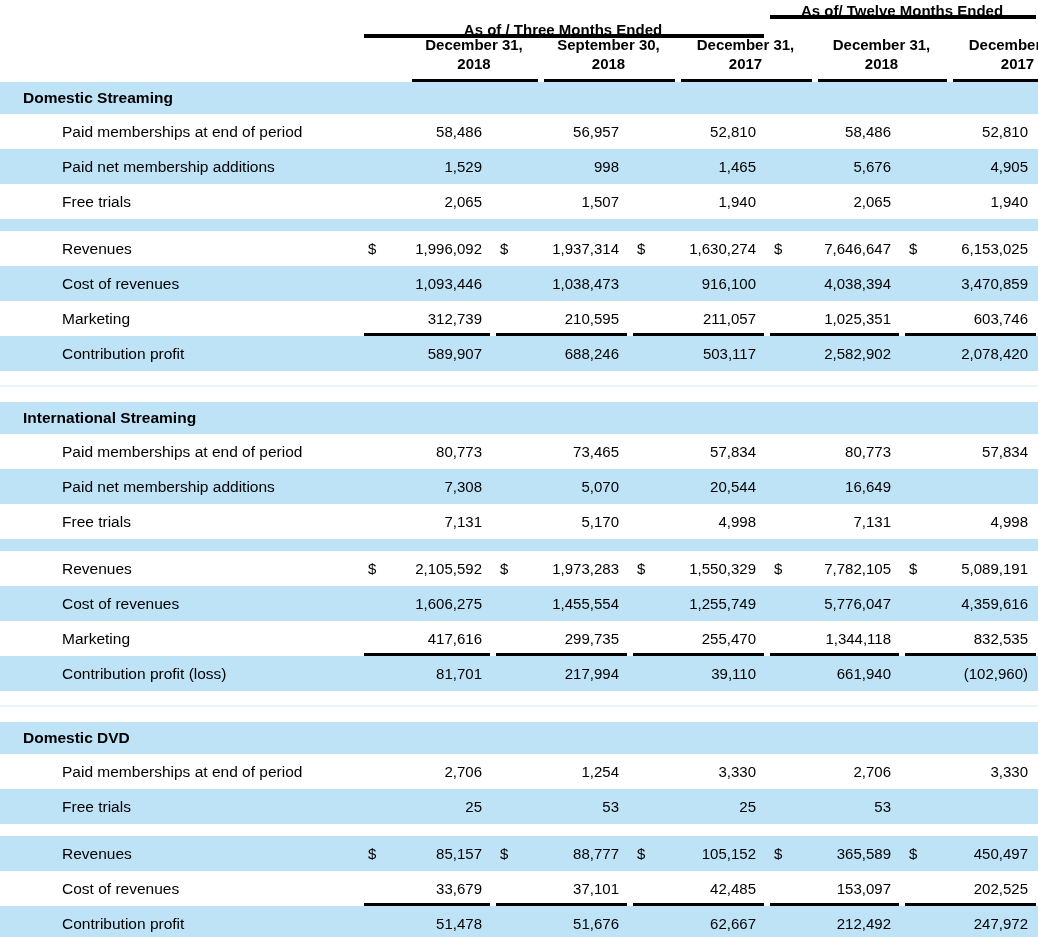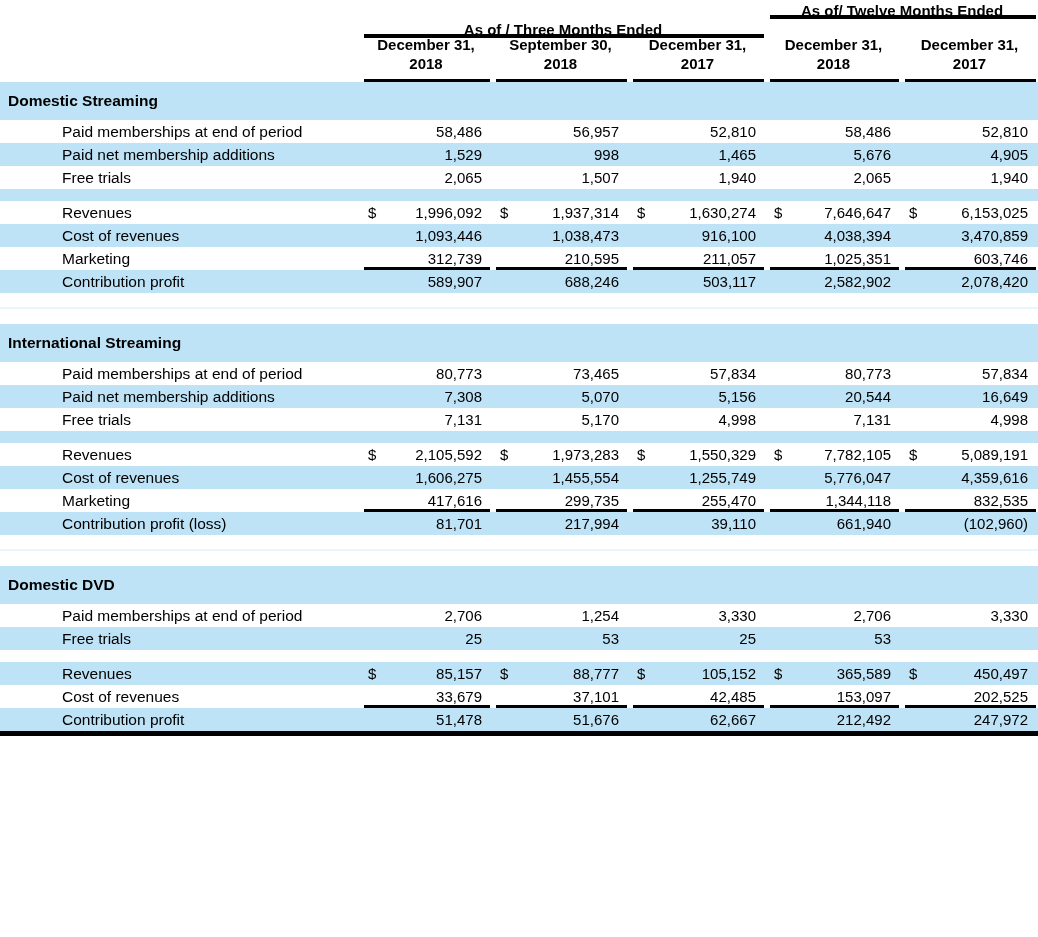--- a/index.html
+++ b/index.html
@@ -26,40 +26,40 @@
     font-weight:bold; font-size:15px; padding-top:2px;
     white-space:nowrap;
   }
   .group-cell::after {
     content:""; position:absolute; left:4px; right:2px; bottom:0;
     height:4px; background:var(--line, #000);
   }
   .g3 { grid-column:2 / span 3; }
   .g2 { grid-column:5 / span 2; }
 
-  .colhead-row { height:51px; }
+  .colhead-row { height:51px;padding-left:48px; }
   .col-head {
     position:relative;
     display:flex; flex-direction:column; align-items:center; justify-content:center;
     font-weight:bold; font-size:15px; line-height:19px;
     padding-bottom:5px; white-space:nowrap;
   }
   .col-head::after {
     content:""; position:absolute; left:4px; right:2px; bottom:0;
     height:3px; background:var(--line, #000);
   }
 
   
   .shaded { background:var(--shade, #BEE3F7); }
 
   .section-title-row {
-    height:38px; display:flex; align-items:center;
-    padding-left:8px; font-weight:bold; font-size:15.5px;
-  }
-  .data-row  { height:23px; }
+    height:32px; display:flex; align-items:center;
+    padding-left:23px; font-weight:bold; font-size:15.5px;
+  }
+  .data-row  { height:35px; }
   .spacer-row{ height:12px; }
 
   .row-label {
     display:flex; align-items:center;
     padding-left:62px; font-size:15.5px; white-space:nowrap;
   }
   .cell {
     position:relative; display:flex; align-items:center;
     font-size:15px;
   }
@@ -276,23 +276,20 @@
       </div>
       <div class="grid-row data-row shaded">
         <div class="row-label">Paid net membership additions</div>
         <div class="cell">
           <span class="num">7,308</span>
         </div>
         <div class="cell">
           <span class="num">5,070</span>
         </div>
         <div class="cell">
-          <span class="num">5,156</span>
-        </div>
-        <div class="cell">
           <span class="num">20,544</span>
         </div>
         <div class="cell">
           <span class="num">16,649</span>
         </div>
       </div>
       <div class="grid-row data-row">
         <div class="row-label">Free trials</div>
         <div class="cell">
           <span class="num">7,131</span>

